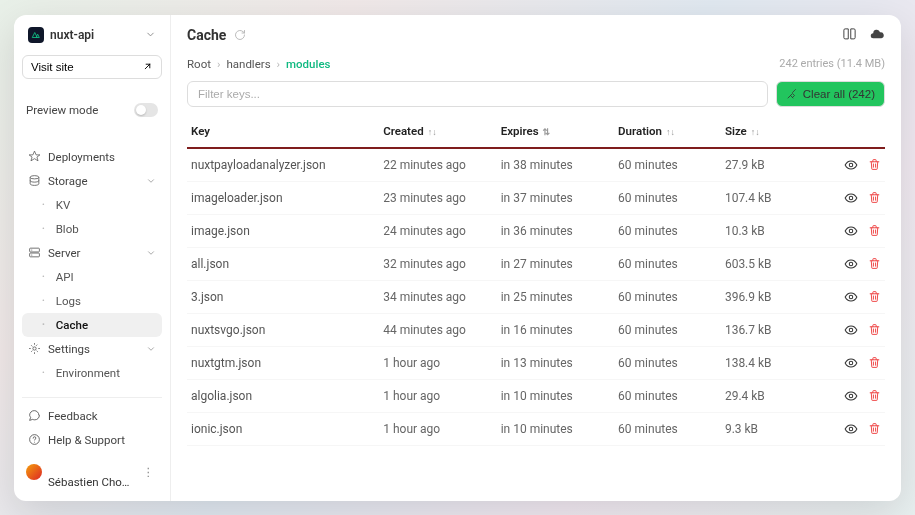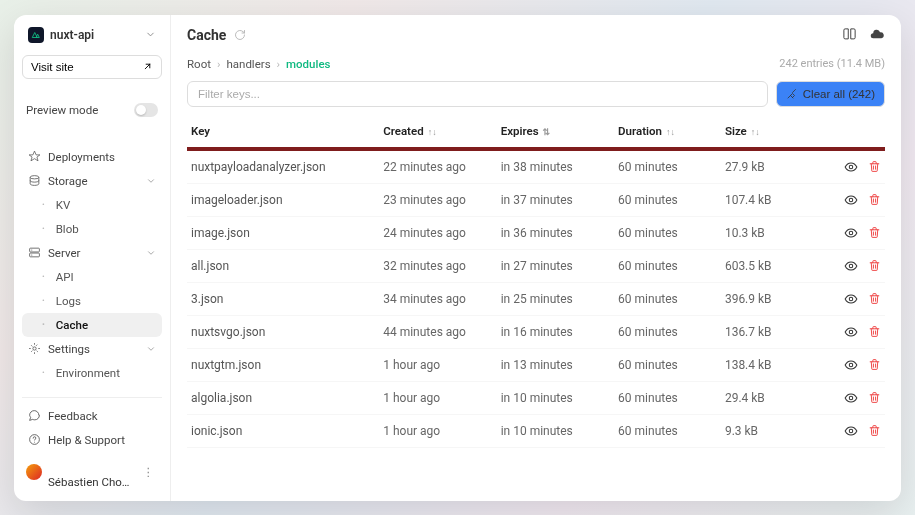--- a/index.html
+++ b/index.html
@@ -62,31 +62,31 @@
 .crumbs .current { color: #10b981; font-weight: 500; }
 .meta { color: #aaa; font-size: 11px; }
 
 .filter-row { display: flex; gap: 8px; margin-top: 10px; }
 .filter-input {
   flex: 1; border: 1px solid #ddd; border-radius: 6px; padding: 6px 10px;
   font-size: 11.5px; color: #333; outline: none;
 }
 .filter-input::placeholder { color: #aaa; }
 .clear-btn {
-  border: 1px solid #ddd; border-radius: 6px; padding: 5px 9px; background: #3b82f6;
+  border: 1px solid #ddd; border-radius: 6px; padding: 5px 9px; background: #22c55e;
   display: flex; align-items: center; gap: 5px; font-size: 11.5px; cursor: pointer; color: #333;
 }
 
 .table { margin-top: 8px; flex: 1; overflow-y: auto; }
 .thead, .trow {
   display: grid;
   grid-template-columns: 1.8fr 1.1fr 1.1fr 1fr 0.9fr 60px;
   align-items: center; padding: 9px 4px;
 }
-.thead { font-weight: 600; font-size: 11.5px; color: #222; border-bottom: 4px solid #7f1d1d; }
+.thead { font-weight: 600; font-size: 11.5px; color: #222; border-bottom: 2px solid #7f1d1d; }
 .thead .sortic { color: #999; margin-left: 4px; font-size: 9px; }
 .trow { border-bottom: 1px solid #f6f6f6; font-size: 12px; color: #666; }
 .trow .k { color: #555; }
 .actions { display: flex; gap: 10px; justify-content: flex-end; align-items: center; }
 .eye { color: #333; cursor: pointer; }
 .trash { color: #ef4444; cursor: pointer; }
 svg { display: block; }
 </style>
 </head>
 <body>

